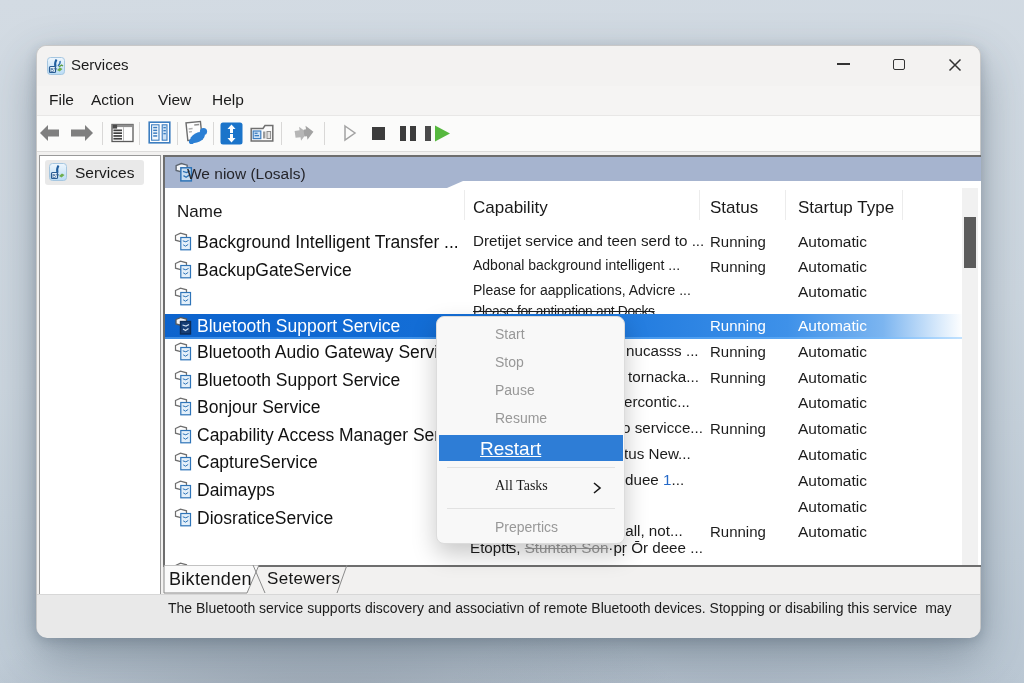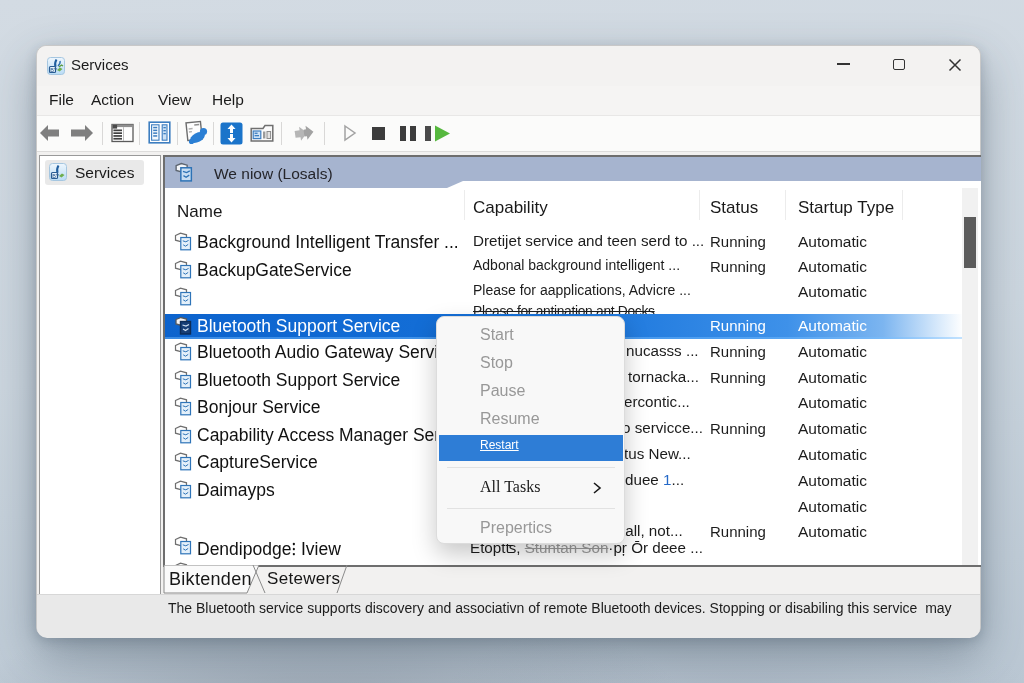--- a/index.html
+++ b/index.html
@@ -25,42 +25,42 @@
 .tsep { position:absolute; top:6px; width:1px; height:23px; background:#d9d8d7; }
 .tico { position:absolute; }
 #leftpanel { position:absolute; left:2px; top:109px; width:122px; height:444px; background:#ffffff; border:1px solid #999999; }
 #lp-item { position:absolute; left:5px; top:4px; width:99px; height:25px; background:#e9e9e9; border-radius:3px; }
 #lp-item span { position:absolute; left:30px; top:4px; font-size:15.5px; color:#1b1b1b; }
 #rightpane { position:absolute; left:126px; top:109px; width:818px; height:412px; background:#ffffff; border-top:2px solid #6e6e6e; border-left:2px solid #6e6e6e; border-bottom:2px solid #6e6e6e; overflow:hidden; }
 #hdrbar { position:absolute; left:0; top:0; width:100%; height:24px; background:#a6b4cf; }
 #hdrtab { position:absolute; left:0; top:24px; width:282px; height:7px; background:#a6b4cf; }
 #hdrslant { position:absolute; left:282px; top:24px; width:0; height:0; border-top:7px solid #a6b4cf; border-right:16px solid transparent; }
 #hdricon { position:absolute; left:9px; top:5px; }
-#hdrtext { position:absolute; left:49px; top:8px; font-size:15.5px; color:#25252a; }
+#hdrtext { position:absolute; left:22px; top:8px; font-size:15.5px; color:#25252a; }
 .colhead { position:absolute; top:41px; font-size:17px; color:#191919; }
 .colsep { position:absolute; top:33px; width:1px; height:30px; background:#ececec; }
 .lrow { position:absolute; left:0; width:520px; height:27px; }
 .lrow svg { position:absolute; left:9px; top:3px; }
 .lrow span { position:absolute; left:32px; top:3px; font-size:17.5px; color:#111111; white-space:nowrap; }
 .dsc { position:absolute; font-size:15.2px; color:#1c1c1c; white-space:nowrap; }
 .sta { position:absolute; left:545px; font-size:15px; color:#1c1c1c; }
 .stu { position:absolute; left:633px; font-size:15.5px; color:#1c1c1c; }
 #selrow { position:absolute; left:0; top:157px; width:798px; height:25px; background:linear-gradient(90deg,#0c63cd 0%, #1773db 50%, #3e91e9 78%, #7cb5f0 90%, #d9eafb 97%, #ffffff 100%); box-shadow:inset 0 -2px 0 rgba(120,190,255,.45); }
 #selrow svg { position:absolute; left:9px; top:1px; }
 #selrow .sname { position:absolute; left:32px; top:2px; font-size:17.5px; color:#ffffff; white-space:nowrap; }
 #selrow .sta, #selrow .stu { color:#ffffff; top:3px; }
 #sbtrack { position:absolute; left:797px; top:31px; width:16px; height:379px; background:#f1f1f1; }
 #sbthumb { position:absolute; left:799px; top:60px; width:12px; height:51px; background:#5c5c5c; }
 #tabrow { position:absolute; left:126px; top:519px; width:820px; height:29px; }
 #tabrow .tabtext { position:absolute; top:4px; font-size:17px; letter-spacing:0.3px; color:#161616; }
 #statusbar { position:absolute; left:0; top:548px; width:100%; height:44px; background:#e9e9e9; border-top:1px solid #d7d7d7; border-radius:0 0 10px 10px; font-size:14px; color:#1c1c1c; }
 #ctxmenu { position:absolute; left:436px; top:316px; width:189px; height:228px; background:#f8f8f8; border:1px solid #dcdcdc; border-radius:8px; box-shadow:0 10px 24px rgba(0,0,0,.22); z-index:50; }
-.mi { position:absolute; left:43px; font-size:16px; color:#989898; }
+.mi { position:absolute; left:58px; font-size:14px; color:#989898; }
 #mi-restart { position:absolute; left:2px; top:118px; width:184px; height:26px; background:#2e7dd6; }
-#mi-restart span { position:absolute; left:41px; top:3px; font-size:12px; color:#ffffff;text-decoration:underline; }
+#mi-restart span { position:absolute; left:41px; top:3px; font-size:19px; color:#ffffff;text-decoration:underline; }
 .msep { position:absolute; left:10px; width:168px; height:1px; background:#e2e2e2; }
 .wbtn { position:absolute; top:0; }
 </style>
 </head>
 <body>
 <div id="win">
   <div id="titlebar"></div>
   <svg id="appicon1" width="18" height="18" viewBox="0 0 18 18">
     <defs>
         <linearGradient id="ag" x1="0" y1="0" x2="0" y2="1">
@@ -275,28 +275,28 @@
       </div>
     <div class="lrow" style="top:320px">
         <svg width="19" height="20" viewBox="0 0 19 20">
           <path d="M1.5 3.5 L6.5 1.2 L12.5 2.8 L12.5 7.5 L7.5 9.8 L1.5 8.2 Z" fill="#fdfdfd" stroke="#6f6f6f" stroke-width="1.2"></path>
           <rect x="6.8" y="5.5" width="9.7" height="12.3" fill="#e4f0fa" stroke="#2e74b8" stroke-width="1.2"></rect>
           <path d="M8.8 8.8 L11.8 9.8 L14.6 8.4" stroke="#2e74b8" stroke-width="1" fill="none"></path>
           <path d="M9.2 12.8 L11.5 14.2 L14.2 12.4" stroke="#2e74b8" stroke-width="1" fill="none"></path>
         </svg>
         <span>Daimayps</span>
       </div>
-    <div class="lrow" style="top:376px">
-        <svg width="19" height="20" viewBox="0 0 19 20">
-          <path d="M1.5 3.5 L6.5 1.2 L12.5 2.8 L12.5 7.5 L7.5 9.8 L1.5 8.2 Z" fill="#fdfdfd" stroke="#6f6f6f" stroke-width="1.2"></path>
-          <rect x="6.8" y="5.5" width="9.7" height="12.3" fill="#e4f0fa" stroke="#2e74b8" stroke-width="1.2"></rect>
-          <path d="M8.8 8.8 L11.8 9.8 L14.6 8.4" stroke="#2e74b8" stroke-width="1" fill="none"></path>
-          <path d="M9.2 12.8 L11.5 14.2 L14.2 12.4" stroke="#2e74b8" stroke-width="1" fill="none"></path>
-        </svg>
-        <span>Dendipodge⁝ Iview</span>
+    <div class="lrow" style="top:348px">
+        <svg width="19" height="20" viewBox="0 0 19 20">
+          <path d="M1.5 3.5 L6.5 1.2 L12.5 2.8 L12.5 7.5 L7.5 9.8 L1.5 8.2 Z" fill="#fdfdfd" stroke="#6f6f6f" stroke-width="1.2"></path>
+          <rect x="6.8" y="5.5" width="9.7" height="12.3" fill="#e4f0fa" stroke="#2e74b8" stroke-width="1.2"></rect>
+          <path d="M8.8 8.8 L11.8 9.8 L14.6 8.4" stroke="#2e74b8" stroke-width="1" fill="none"></path>
+          <path d="M9.2 12.8 L11.5 14.2 L14.2 12.4" stroke="#2e74b8" stroke-width="1" fill="none"></path>
+        </svg>
+        <span>DiosraticeService</span>
       </div>
     <div class="dsc" style="left:308px;top:75px">Dretijet service and teen serd to ...</div>
     <div class="dsc" style="left:308px;top:100px;font-size:14px">Adbonal background intelligent ...</div>
     <div class="dsc" style="left:308px;top:125px;font-size:14px">Please for aapplications, Advicre ...</div>
     <div class="dsc" style="left:308px;top:147px;text-decoration:line-through;font-size:13.8px;letter-spacing:-0.3px">Please for antination ant Docks</div>
     <div class="dsc" style="left:461px;top:185px">nucasss ...</div>
     <div class="dsc" style="left:463px;top:211px">tornacka...</div>
     <div class="dsc" style="left:459px;top:236px">ercontic...</div>
     <div class="dsc" style="left:457px;top:262px">o servicce...</div>
     <div class="dsc" style="left:459px;top:288px">tus New...</div>

